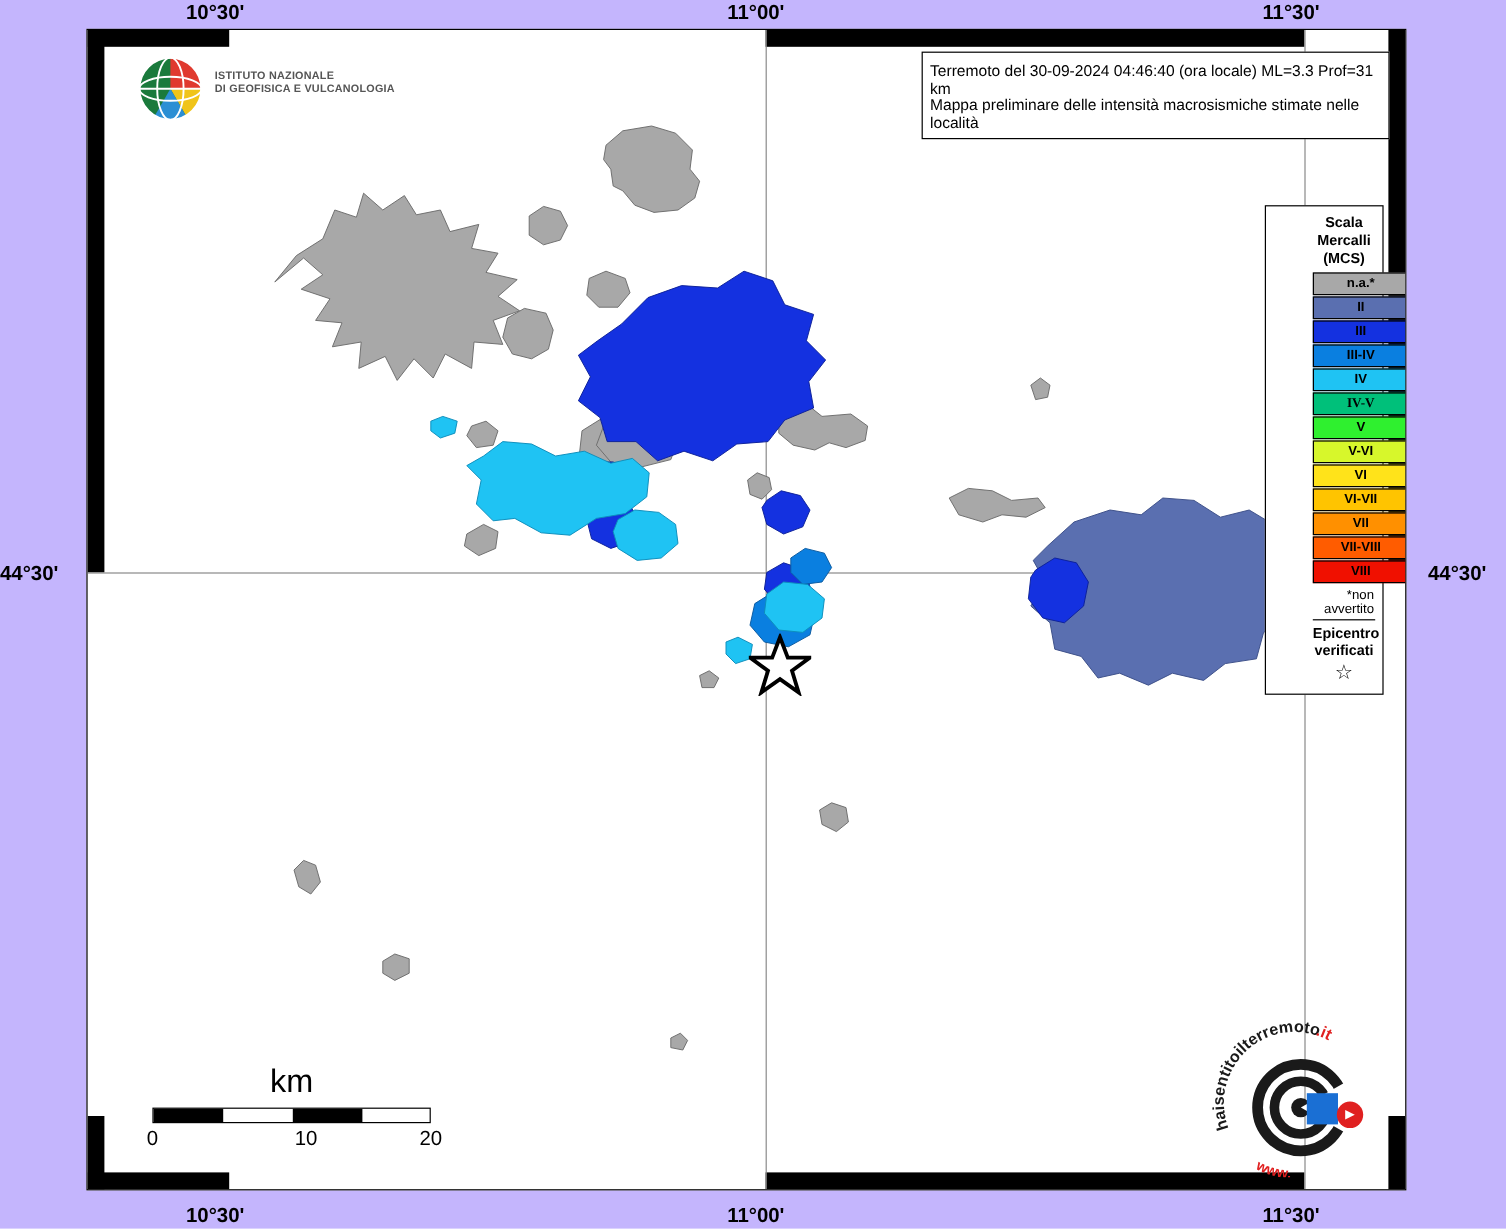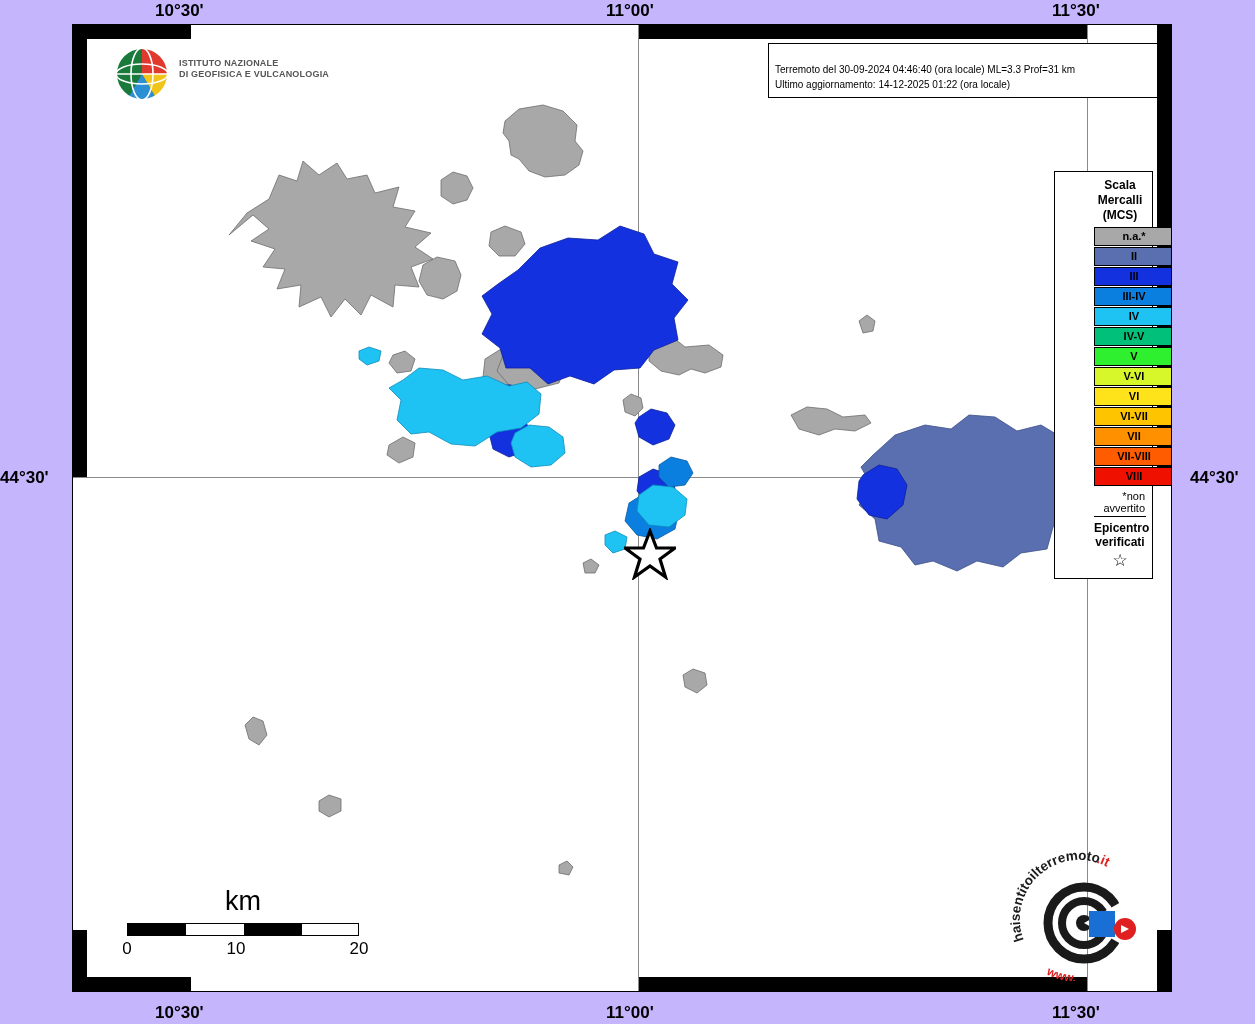--- a/index.html
+++ b/index.html
@@ -68,23 +68,23 @@
   }
 
   
   #info-box {
     position: absolute;
     left: 767px;
     top: 42px;
     width: 390px;
     border: 1px solid #000;
     background: #fff;
-    padding: 19px 6px 5px 6px;
+    padding: 8px 6px 5px 6px;
     box-sizing: border-box;
-    font-size: 10px;
+    font-size: 13px;
     line-height: 14.5px;
     color: #000;
   }
 
   
   #legend {
     position: absolute;
     left: 1053px;
     top: 170px;
     width: 99px;
@@ -300,36 +300,36 @@
     </svg>
 
     <div id="epicenter">
       <svg width="52" height="52" viewBox="0 0 52 52">
         <path d="M26 3 L32.5 20 L51 20 L36 31 L41.5 49 L26 38 L10.5 49 L16 31 L1 20 L19.5 20 Z" fill="#ffffff" stroke="#000000" stroke-width="3.2" stroke-linejoin="miter"></path>
       </svg>
     </div>
 
     <div id="info-box" style="left:695px; top:18px;">
       <div>Terremoto del 30-09-2024 04:46:40 (ora locale) ML=3.3 Prof=31 km</div>
-      <div>Ultimo aggiornamento: 14-12-2025 01:22 (ora locale)</div>
+      <div>Mappa preliminare delle intensità macrosismiche stimate nelle località</div>
     </div>
 
     <div id="legend" style="left:981px; top:146px;padding-left:39px;">
       <div class="legend-title">
         <div>Scala</div>
         <div>Mercalli</div>
         <div>(MCS)</div>
       </div>
 
       <div class="legend-swatch" style="background:#a8a8a8;">n.a.*</div>
       <div class="legend-swatch" style="background:#5a6fb0;text-align:center;">II</div>
       <div class="legend-swatch" style="background:#1431e0;">III</div>
       <div class="legend-swatch" style="background:#0a7fe0;">III-IV</div>
       <div class="legend-swatch" style="background:#1fc3f3;">IV</div>
-      <div class="legend-swatch" style="background:#00c07a;">IV-V</div>
+      <div class="legend-swatch" style="background:#00c07a;font-family:Liberation Serif, serif;">IV-V</div>
       <div class="legend-swatch" style="background:#2ff02f;">V</div>
       <div class="legend-swatch" style="background:#d7f72b;">V-VI</div>
       <div class="legend-swatch" style="background:#ffe31a;">VI</div>
       <div class="legend-swatch" style="background:#ffc400;">VI-VII</div>
       <div class="legend-swatch" style="background:#ff9000;">VII</div>
       <div class="legend-swatch" style="background:#ff5c00;">VII-VIII</div>
       <div class="legend-swatch" style="background:#f01000;">VIII</div>
 
       <div class="footnote">*non avvertito</div>
       <div class="divider"></div>
@@ -356,21 +356,21 @@
     </div>
 
     <div id="scalebar" style="left:54px; top:861px;">
       <div class="km-label">km</div>
       <div class="bar">
         <div class="blk" style="left:0; width:58px;"></div>
         <div class="blk" style="left:116px; width:58px;"></div>
       </div>
       <div class="ticks">
         <span style="left:0px;">0</span>
-        <span style="left:109px;text-align:right;">10</span>
+        <span style="left:128px;text-align:right;">10</span>
         <span style="left:232px;">20</span>
       </div>
     </div>
 
     <div id="hsit-logo" style="left:936px; top:826px;">
       <svg width="140" height="130" viewBox="0 0 140 130">
         <defs>
           <path id="arcTop" d="M18,96 A56,56 0 0 1 122,40" fill="none"></path>
           <path id="arcBottom" d="M30,118 A60,60 0 0 0 126,60" fill="none"></path>
         </defs>

